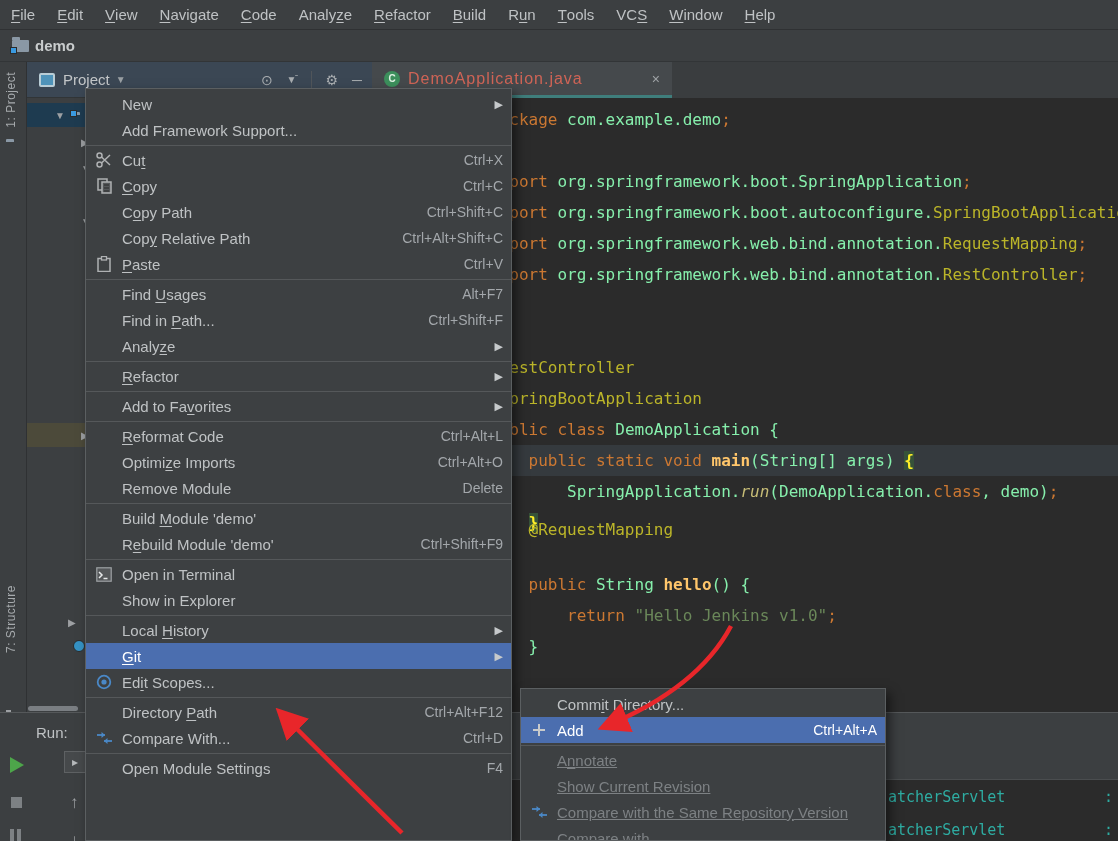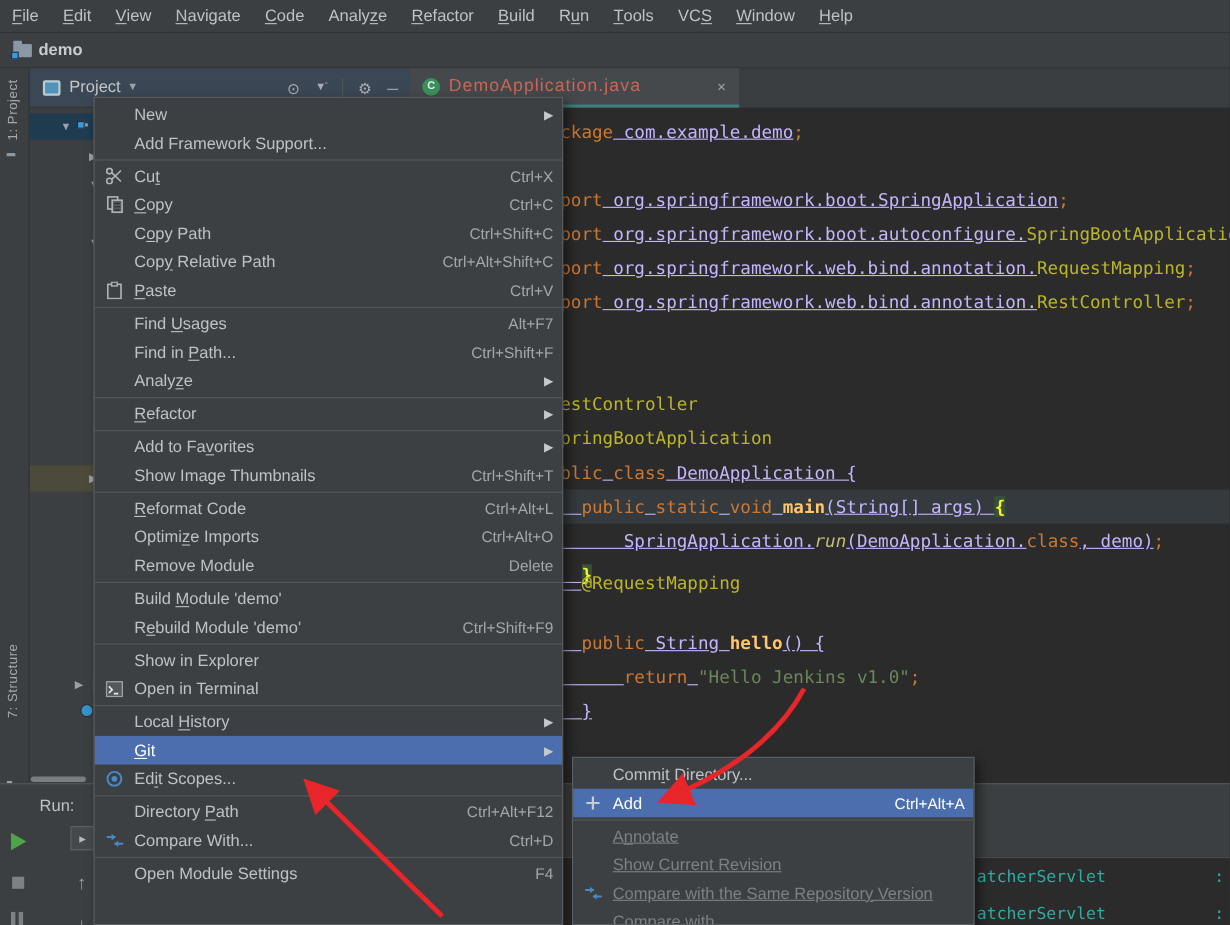--- a/index.html
+++ b/index.html
@@ -68,21 +68,21 @@
   #tab-active { position:absolute; left:0; top:0; height:36px; width:300px; background:#45494c;
     border-bottom:3px solid #3f7e7c; display:flex; align-items:center; padding:0 12px; }
   .class-icon { width:16px; height:16px; border-radius:50%; background:#3c8f5c; color:#dff0e3;
     font-size:10px; font-weight:bold; display:flex; align-items:center; justify-content:center; }
   #tab-label { font-size:16px; letter-spacing:1px; color:#cf6456; margin-left:8px; white-space:nowrap; }
   #tab-close { margin-left:auto; color:#9fa3a6; font-size:14px; }
   #editor { position:absolute; left:372px; top:98px; width:746px; height:614px; background:#2b2b2b; overflow:hidden; }
   #cur-line { position:absolute; left:0px; width:746px; height:31px; background:#353a3e; }
   .code-line { position:absolute; left:118px; height:31px; line-height:31px; white-space:pre;
     font-family:"DejaVu Sans Mono", monospace; font-size:16px; color:#a9b7c6; }
-  .ck { color:#cc7832; } .cp { color:#c4b5fd;text-decoration:underline; } .ca { color:#bbb529; } .cs { color:#6a8759; }
+  .ck { color:#cc7832; } .cp { color:#86efac; } .ca { color:#bbb529; } .cs { color:#6a8759; }
   .cm { color:#ffc66b; font-weight:bold; } .ci { color:#c7bd77; font-style:italic; }
   .cb { color:#ffef28; background:#365239; font-weight:bold; }
 
   
   #runpanel { position:absolute; left:0; top:712px; width:1118px; height:129px; background:#3c3f41; border-top:1px solid #55585a; }
   #run-label { position:absolute; left:36px; top:11px; font-size:15px; color:#bfc2c4; }
   .play-tri { position:absolute; left:10px; top:44px; width:0; height:0;
     border-left:14px solid #4da54a; border-top:8px solid transparent; border-bottom:8px solid transparent; }
   .rerun-box { position:absolute; left:64px; top:38px; width:22px; height:22px; background:#46494b;
     border:1px solid #5e6163; color:#b6b9bb; font-size:12px; display:flex; align-items:center; justify-content:center; }
@@ -369,25 +369,20 @@
         <span class="mi-arrow">▶</span>
       </div>
       <div class="sep">
         <i></i>
       </div>
       <div class="mi-row">
         <span class="mi-icon"></span>
         <span class="mi-label">Add to Fa<span class="mn">v</span>orites</span>
         <span class="mi-arrow">▶</span>
       </div>
-      <div class="mi-row">
-        <span class="mi-icon"></span>
-        <span class="mi-label">Show Image Thumbnails</span>
-        <span class="mi-short">Ctrl+Shift+T</span>
-      </div>
       <div class="sep">
         <i></i>
       </div>
       <div class="mi-row">
         <span class="mi-icon"></span>
         <span class="mi-label"><span class="mn">R</span>eformat Code</span>
         <span class="mi-short">Ctrl+Alt+L</span>
       </div>
       <div class="mi-row">
         <span class="mi-icon"></span>
@@ -406,34 +401,34 @@
         <span class="mi-icon"></span>
         <span class="mi-label">Build <span class="mn">M</span>odule 'demo'</span>
       </div>
       <div class="mi-row">
         <span class="mi-icon"></span>
         <span class="mi-label">R<span class="mn">e</span>build Module 'demo'</span>
         <span class="mi-short">Ctrl+Shift+F9</span>
       </div>
       <div class="sep">
         <i></i>
-      </div>
-      <div class="mi-row">
-        <span class="mi-icon"></span>
-        <span class="mi-label">Show in Explorer</span>
       </div>
       <div class="mi-row">
         <span class="mi-icon">
           <svg class="svgic" width="16" height="15">
             <rect x="0.8" y="0.8" width="14.4" height="13.4" fill="#55585a" stroke="#9fa3a6" stroke-width="1.2"></rect>
             <path d="M3 5 L6 8 L3 11" stroke="#e6e8e9" stroke-width="1.5" fill="none"></path>
             <path d="M7.5 11.5 h4" stroke="#e6e8e9" stroke-width="1.5"></path>
           </svg>
         </span>
         <span class="mi-label">Open in Terminal</span>
+      </div>
+      <div class="mi-row">
+        <span class="mi-icon"></span>
+        <span class="mi-label">Show in Explorer</span>
       </div>
       <div class="sep">
         <i></i>
       </div>
       <div class="mi-row">
         <span class="mi-icon"></span>
         <span class="mi-label">Local <span class="mn">H</span>istory</span>
         <span class="mi-arrow">▶</span>
       </div>
       <div class="mi-row selected">

